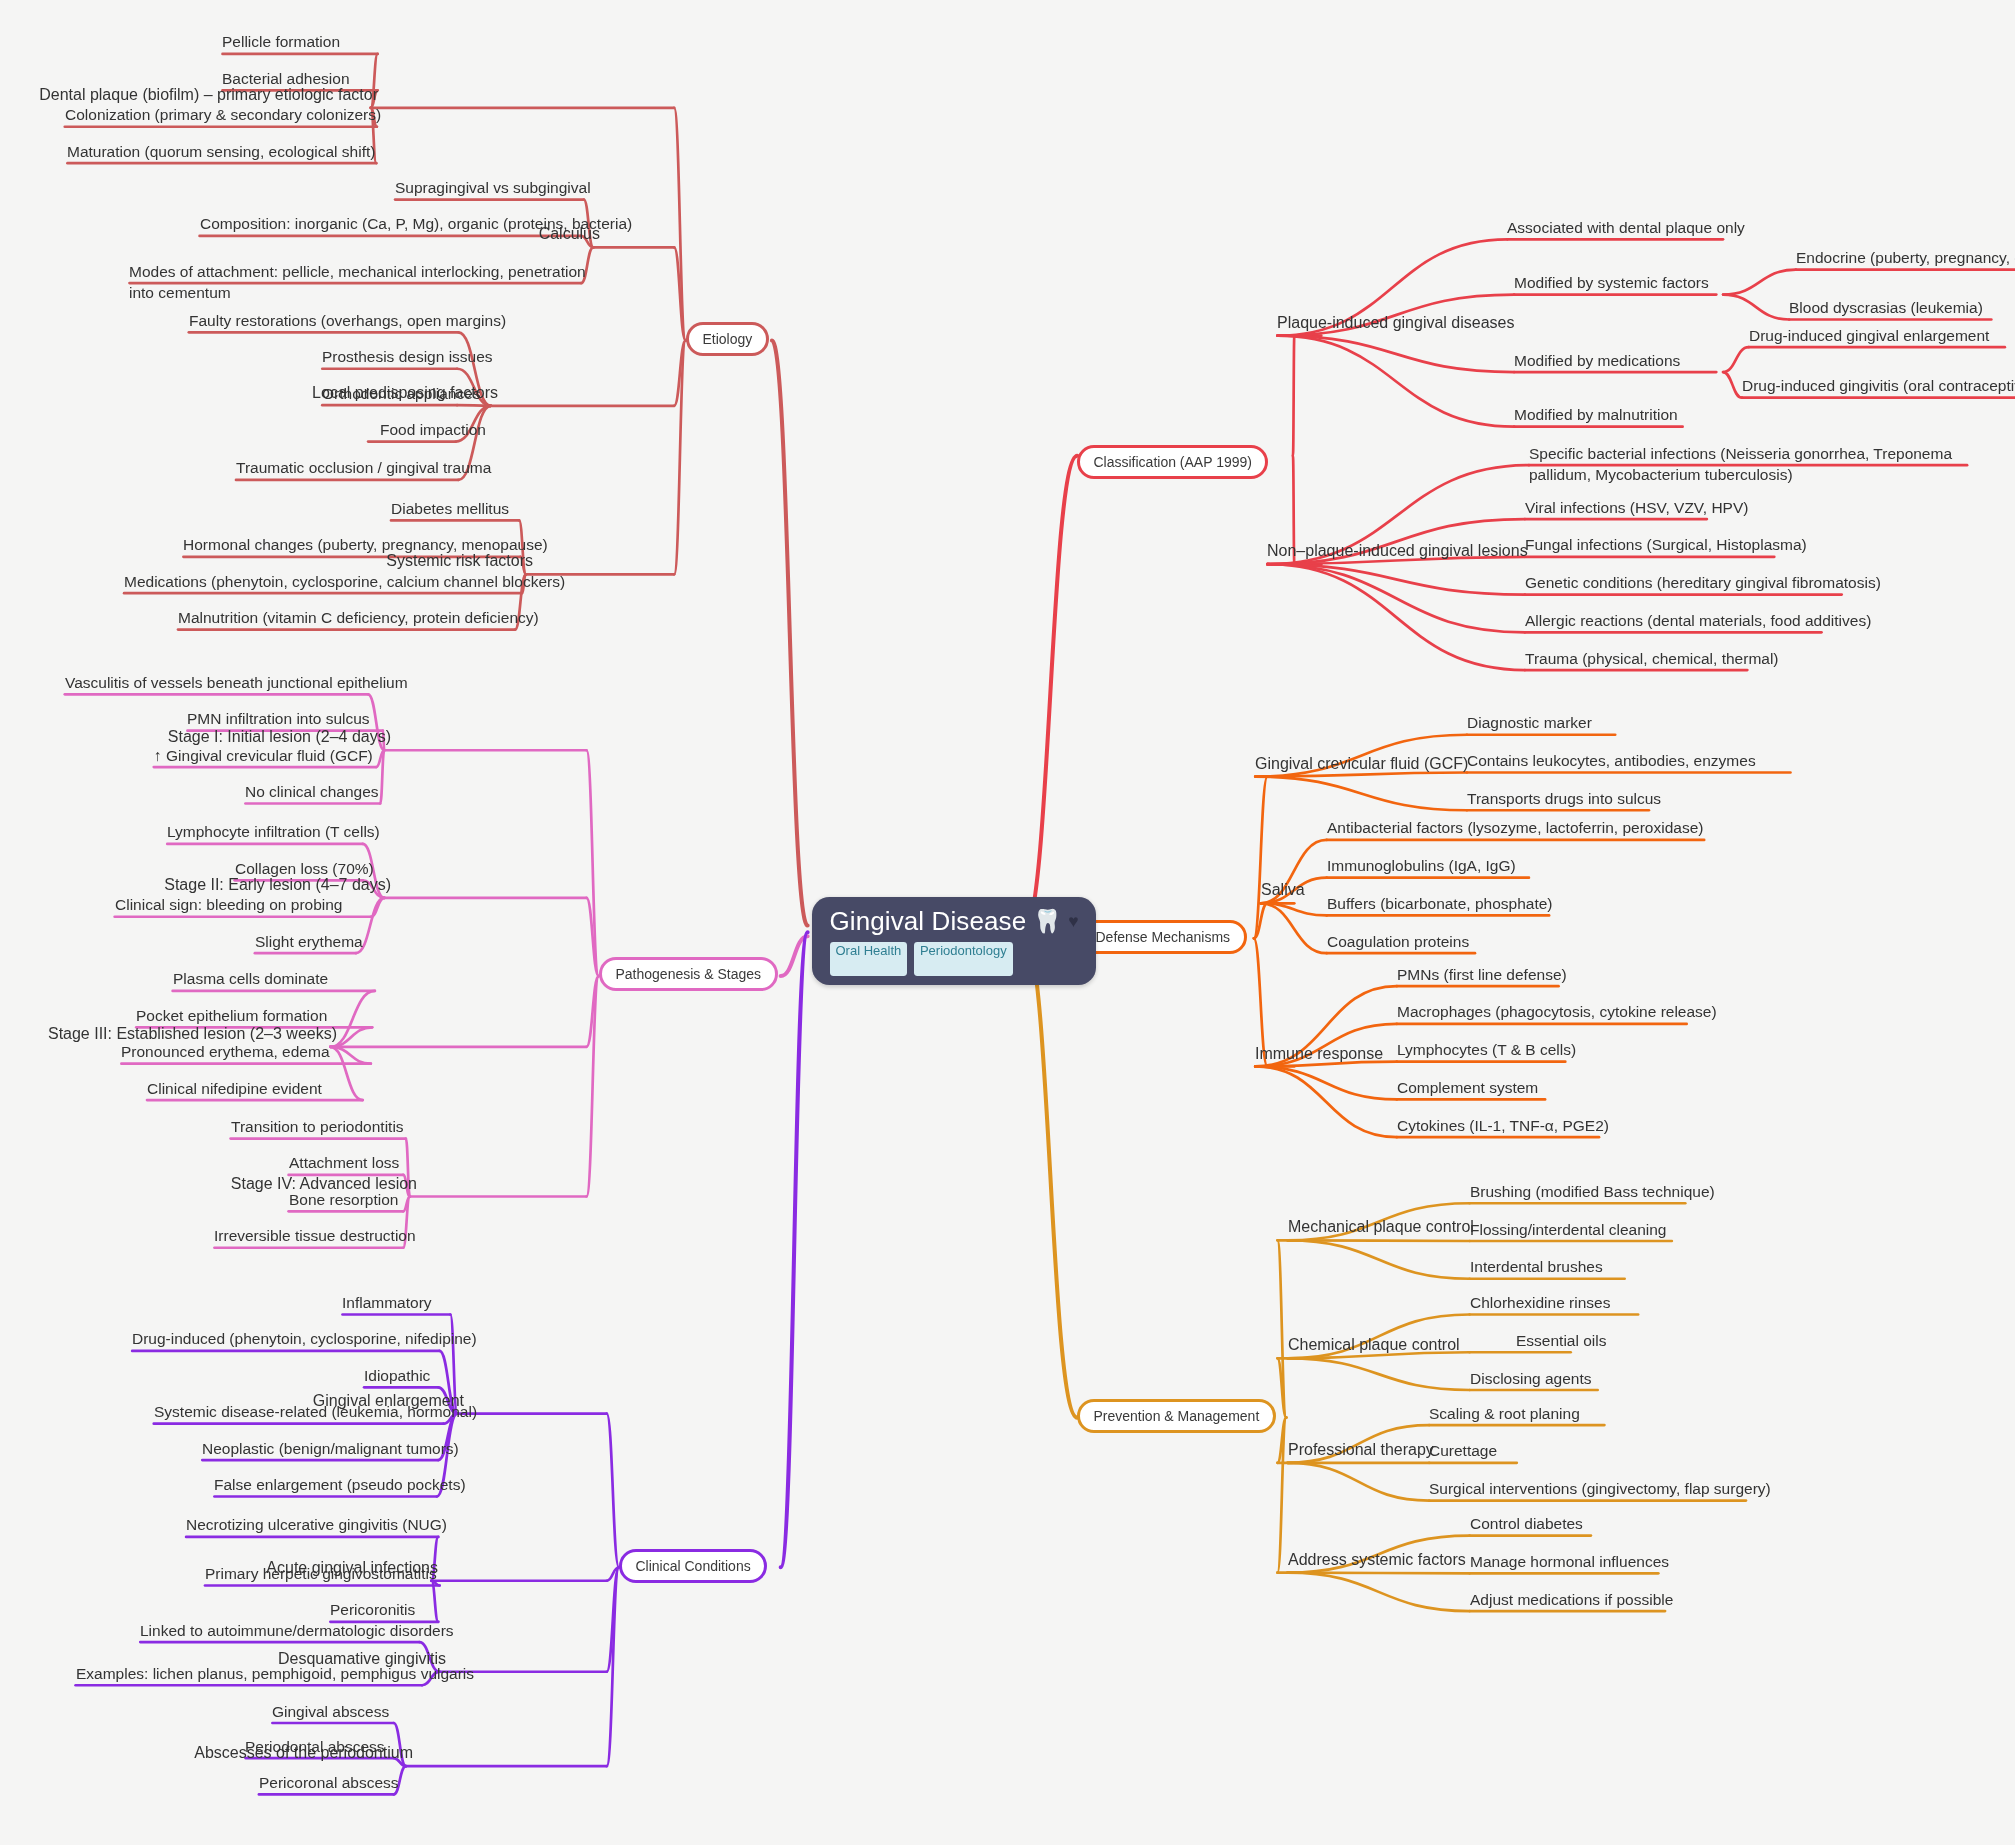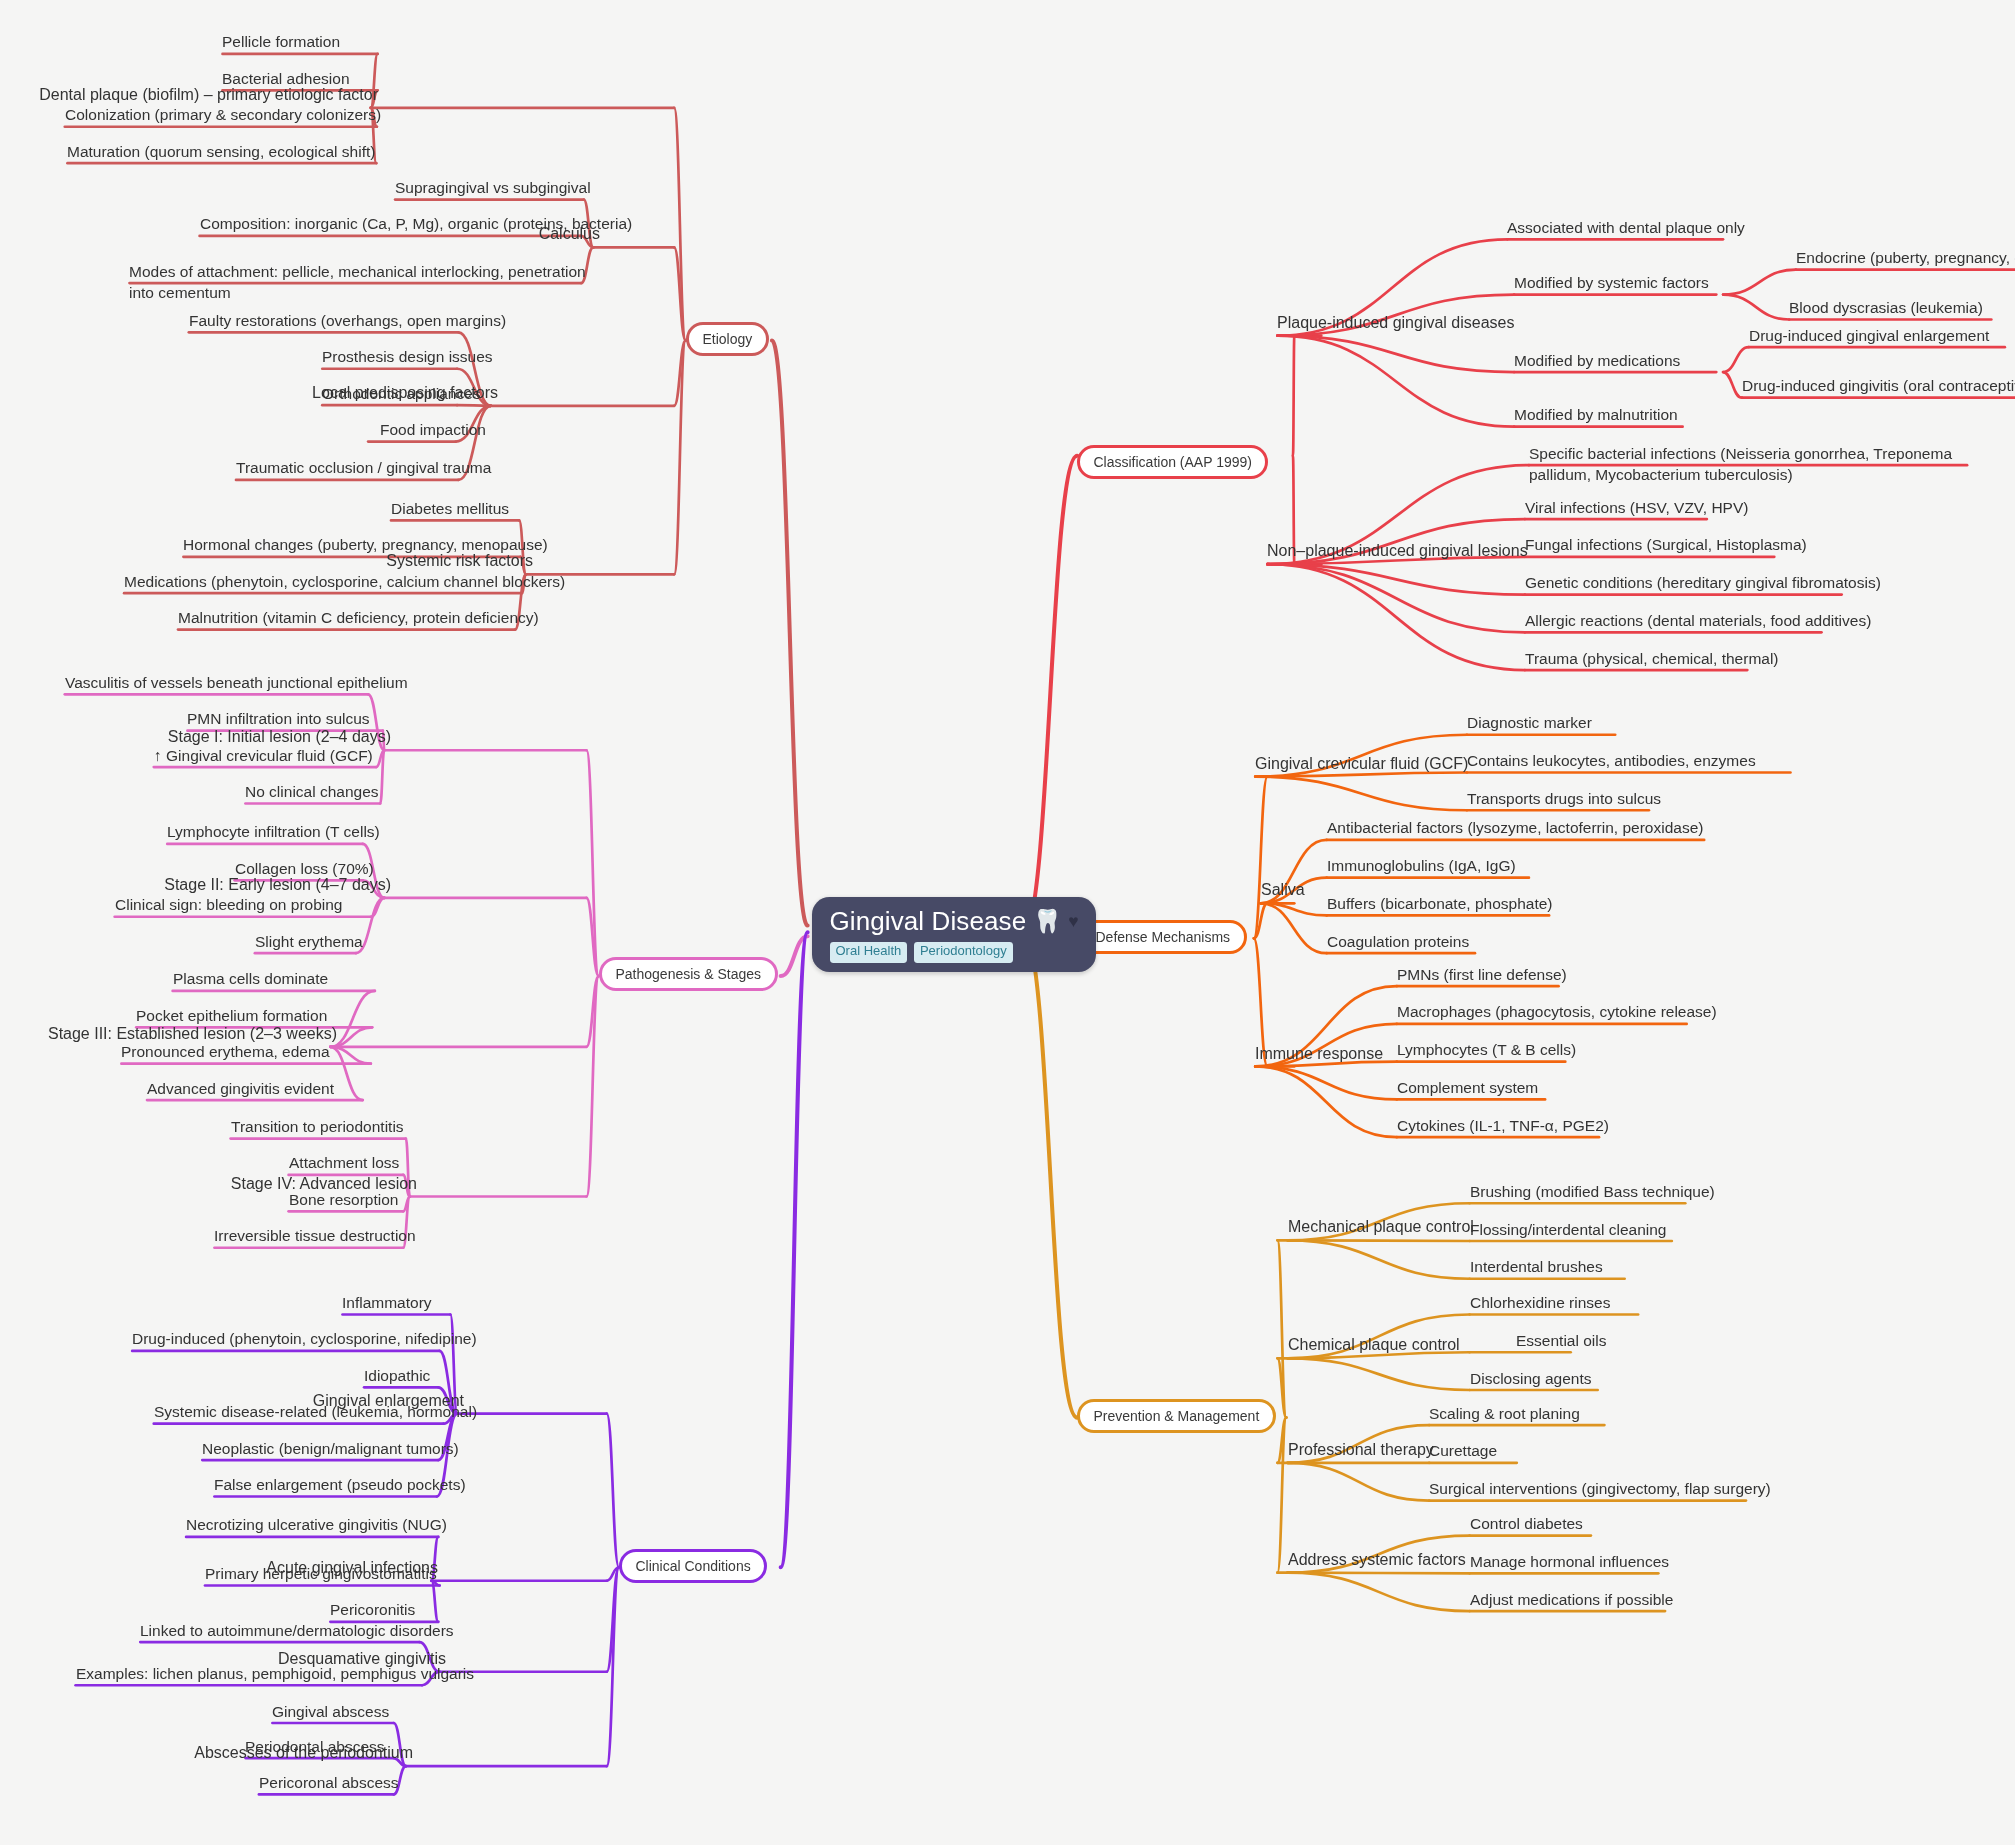--- a/index.html
+++ b/index.html
@@ -30,21 +30,21 @@
     line-height:1.05;
     display:flex;align-items:center;gap:6.7px;
   }
   .central-emoji{font-size:23px;}
   .central-heart{font-size:17.5px;color:#2f3147;}
   .central-tags{margin-top:6.7px;display:flex;gap:6.7px;}
   .tag{
     background:#d7ecf2;
     color:#2f7f92;
     font-size:13px;
-    padding:2px 6px 4px 6px;
+    padding:2px 6px 17px 6px;
     border-radius:3.4px;
     line-height:1.15;
   }
 
   
   .branch{
     position:absolute;
     background:#ffffff;
     border:3.4px solid #cc5a5a;
     border-radius:20px;
@@ -388,21 +388,21 @@
     <div class="leaf" style="top: 782px; left: 245px;"><span>No clinical changes</span></div>
     <div class="topic" style="top: 875px; left: 391px; transform: translateX(-100%);"><span>Stage II: Early lesion (4–7 days)</span></div>
     <div class="leaf" style="top: 822px; left: 167px;"><span>Lymphocyte infiltration (T cells)</span></div>
     <div class="leaf" style="top: 859px; left: 235px;"><span>Collagen loss (70%)</span></div>
     <div class="leaf" style="top: 895px; left: 115px;"><span>Clinical sign: bleeding on probing</span></div>
     <div class="leaf" style="top: 932px; left: 255px;"><span>Slight erythema</span></div>
     <div class="topic" style="top: 1024px; left: 337px; transform: translateX(-100%);"><span>Stage III: Established lesion (2–3 weeks)</span></div>
     <div class="leaf" style="top: 969px; left: 173px;"><span>Plasma cells dominate</span></div>
     <div class="leaf" style="top: 1006px; left: 136px;"><span>Pocket epithelium formation</span></div>
     <div class="leaf" style="top: 1042px; left: 121px;"><span>Pronounced erythema, edema</span></div>
-    <div class="leaf" style="top: 1079px; left: 147px;"><span>Advanced gingivitis evident</span></div>
+    <div class="leaf" style="top: 1079px; left: 147px;"><span>Clinical nifedipine evident</span></div>
     <div class="topic" style="top: 1174px; left: 417px; transform: translateX(-100%);"><span>Stage IV: Advanced lesion</span></div>
     <div class="leaf" style="top: 1117px; left: 231px;"><span>Transition to periodontitis</span></div>
     <div class="leaf" style="top: 1153px; left: 289px;"><span>Attachment loss</span></div>
     <div class="leaf" style="top: 1190px; left: 289px;"><span>Bone resorption</span></div>
     <div class="leaf" style="top: 1226px; left: 214px;"><span>Irreversible tissue destruction</span></div>
     <div class="branch" style="border-color: rgb(138, 43, 226); left: 619px; top: 1549px;"><span>Clinical Conditions</span></div>
     <div class="topic" style="top: 1391px; left: 464px; transform: translateX(-100%);"><span>Gingival enlargement</span></div>
     <div class="leaf" style="top: 1293px; left: 342px;"><span>Inflammatory</span></div>
     <div class="leaf" style="top: 1329px; left: 132px;"><span>Drug-induced (phenytoin, cyclosporine, nifedipine)</span></div>
     <div class="leaf" style="top: 1366px; left: 364px;"><span>Idiopathic</span></div>

